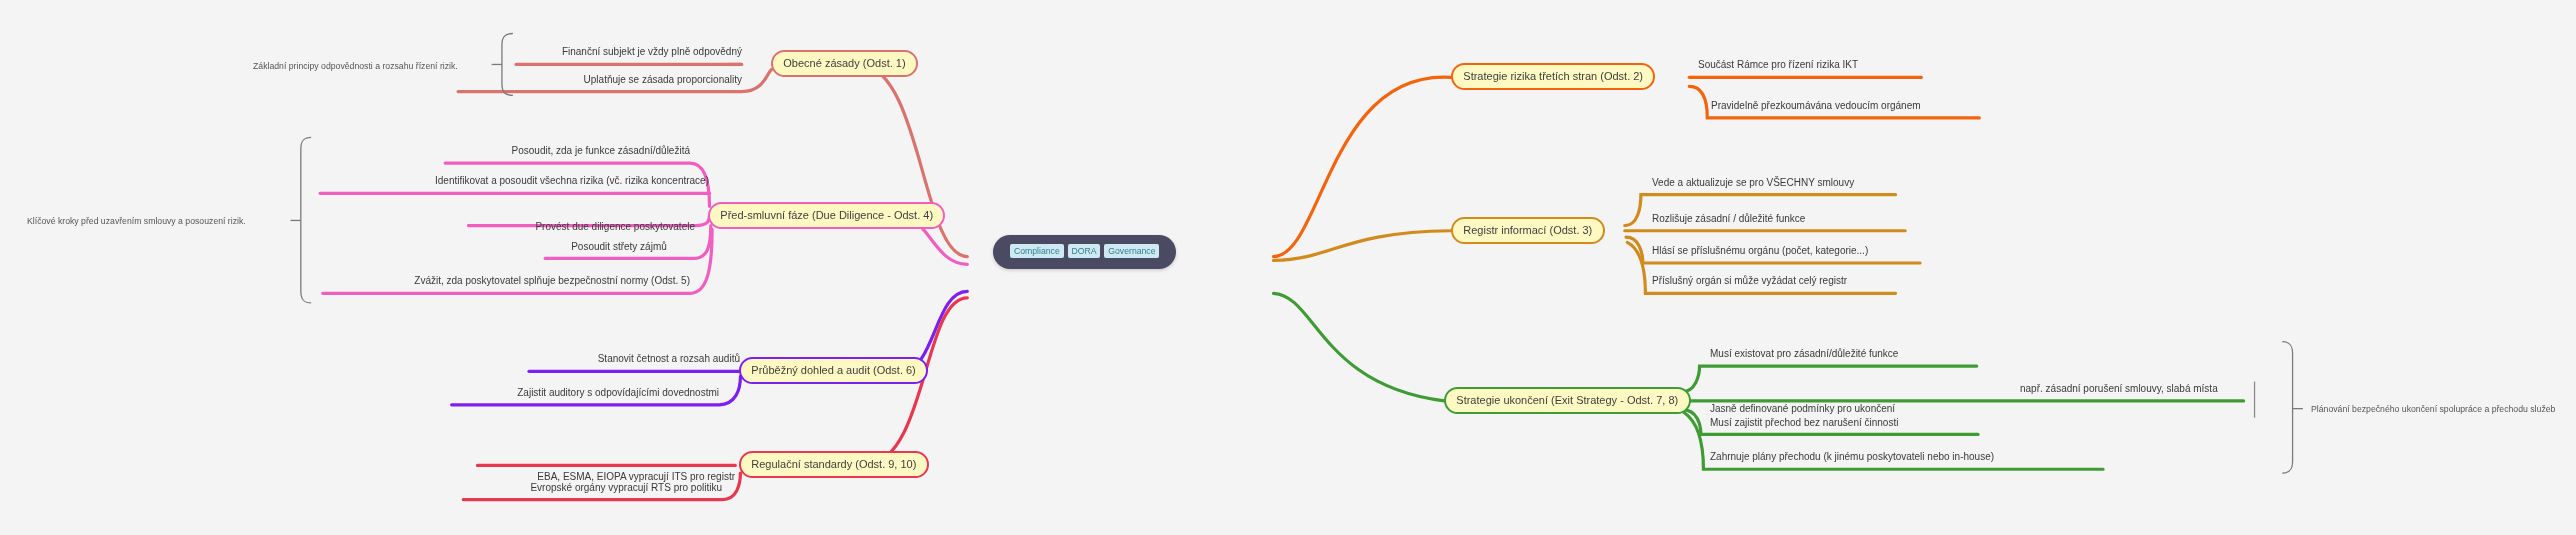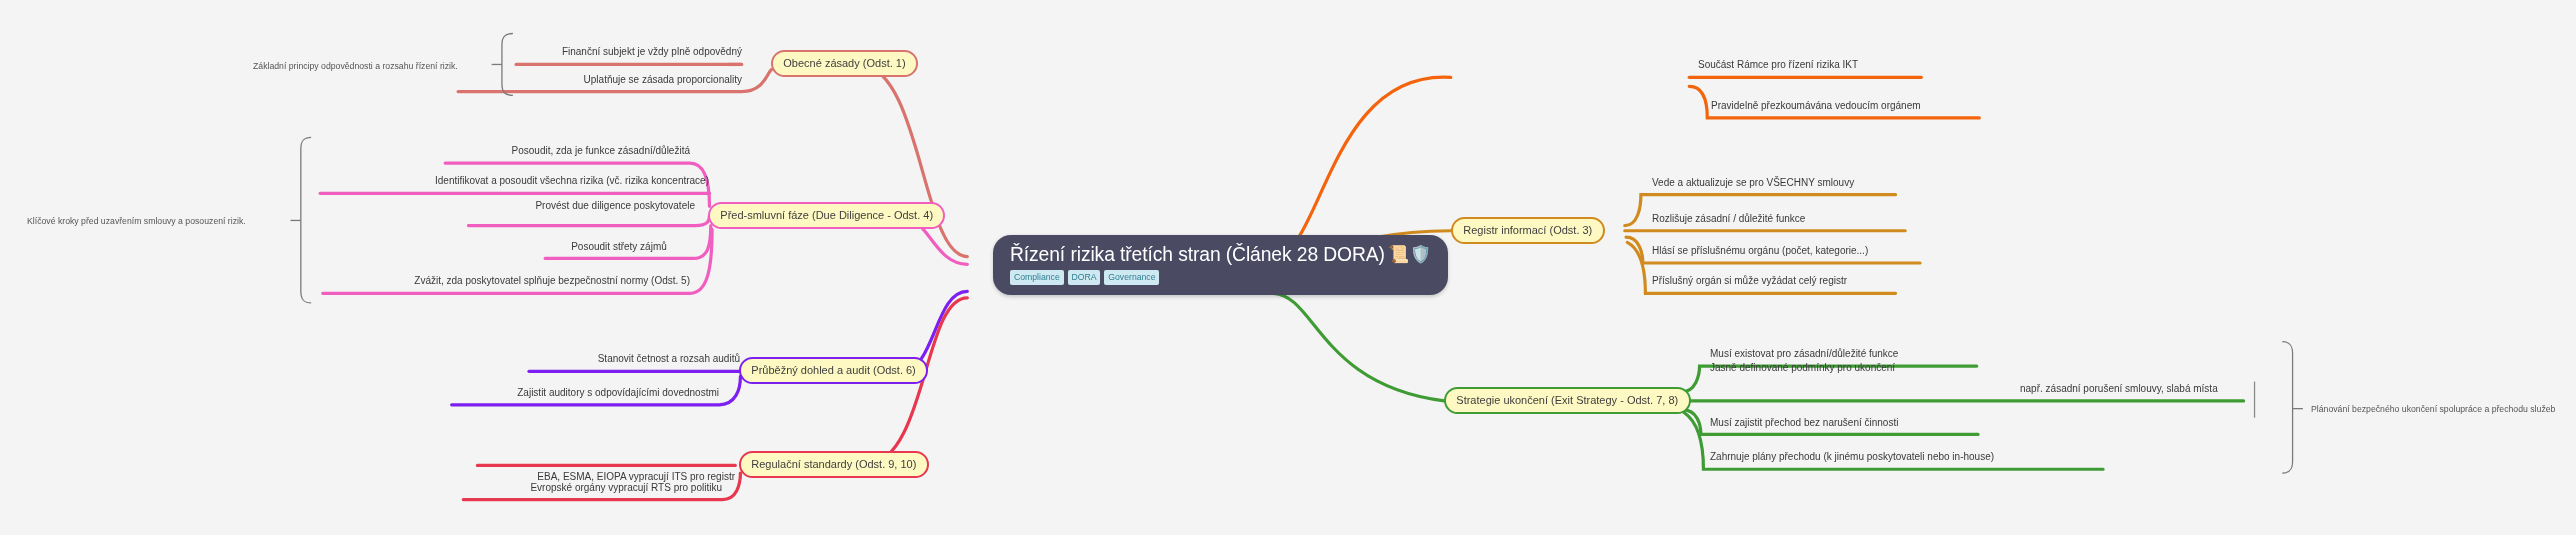--- a/index.html
+++ b/index.html
@@ -145,24 +145,20 @@
 
     <path d="M3262,610 L3560,610" fill="none" stroke="#3f9c35" stroke-width="0"></path>
 
     <path d="M3540,530 C3552,530 3556,536 3556,548 L3556,716 C3556,728 3552,734 3540,734" fill="none" stroke="#7a7a7a" stroke-width="2"></path>
     <path d="M3556,634 L3572,634" fill="none" stroke="#7a7a7a" stroke-width="2"></path>
 
     <path d="M3497,592 L3497,648" fill="none" stroke="#8a8a8a" stroke-width="2"></path>
   </svg>
 
   <div class="central" style="left:993px;top:235px;">
-    <div style="display:flex;align-items:center;">
-      <span class="central-title">Řízení rizika třetích stran (Článek 28 DORA)</span>
-      <span class="central-emojis">📜🛡️</span>
-    </div>
     <div class="tagrow">
       <span class="tag">Compliance</span>
       <span class="tag">DORA</span>
       <span class="tag">Governance</span>
     </div>
   </div>
 
   <div class="pill" style="left:771px;top:50px;border-color:#d9736e;">
     <span>Obecné zásady (Odst. 1)</span>
   </div>
@@ -172,54 +168,57 @@
   </div>
 
   <div class="pill" style="left:739px;top:357px;border-color:#7c1ff0;">
     <span>Průběžný dohled a audit (Odst. 6)</span>
   </div>
 
   <div class="pill" style="left:739px;top:451px;border-color:#e8384f;">
     <span>Regulační standardy (Odst. 9, 10)</span>
   </div>
 
+  <div class="pill" style="left:1451px;top:63px;border-color:#f4640d;">
+    <span>Strategie rizika třetích stran (Odst. 2)</span>
+  </div>
 
   <div class="pill" style="left:1451px;top:217px;border-color:#d08a1e;">
     <span>Registr informací (Odst. 3)</span>
   </div>
 
   <div class="pill" style="left:1444px;top:387px;border-color:#3f9c35;">
     <span>Strategie ukončení (Exit Strategy - Odst. 7, 8)</span>
   </div>
 
   <div class="leaf left" style="left:516px;top:46px;width:226px;padding-right:3.9px;">Finanční subjekt je vždy plně odpovědný</div>
   <div class="leaf left" style="left:458px;top:74px;width:284px;padding-right:3.9px;">Uplatňuje se zásada proporcionality</div>
 
   <div class="leaf left" style="left:445px;top:145px;width:245px;padding-right:5.2px;">Posoudit, zda je funkce zásadní/důležitá</div>
   <div class="leaf left" style="left:320px;top:175px;width:389px;padding-right:5.2px;">Identifikovat a posoudit všechna rizika (vč. rizika koncentrace)</div>
-  <div class="leaf left" style="left:468px;top:200px;width:227px;padding-right:5.2px;">Provést due diligence poskytovatele</div>
+  <div class="leaf left" style="left:468px;top:221px;width:227px;padding-right:5.2px;">Provést due diligence poskytovatele</div>
   <div class="leaf left" style="left:545px;top:241px;width:148px;padding-right:5.2px;text-align:center;">Posoudit střety zájmů</div>
   <div class="leaf left" style="left:322px;top:275px;width:368px;padding-right:5.2px;">Zvážit, zda poskytovatel splňuje bezpečnostní normy (Odst. 5)</div>
 
   <div class="leaf left" style="left:529px;top:353px;width:211px;padding-right:5.2px;">Stanovit četnost a rozsah auditů</div>
   <div class="leaf left" style="left:451px;top:387px;width:268px;padding-right:5.2px;">Zajistit auditory s odpovídajícími dovednostmi</div>
 
   <div class="leaf left" style="left:477px;top:447px;width:258px;padding-right:5.2px;margin-top:24px;">EBA, ESMA, EIOPA vypracují ITS pro registr</div>
   <div class="leaf left" style="left:463px;top:482px;width:259px;padding-right:5.2px;">Evropské orgány vypracují RTS pro politiku</div>
 
   <div class="leaf right" style="left:1698px;top:59px;">Součást Rámce pro řízení rizika IKT</div>
   <div class="leaf right" style="left:1711px;top:100px;text-align:right;">Pravidelně přezkoumávána vedoucím orgánem</div>
 
   <div class="leaf right" style="left:1652px;top:177px;">Vede a aktualizuje se pro VŠECHNY smlouvy</div>
   <div class="leaf right" style="left:1652px;top:213px;">Rozlišuje zásadní / důležité funkce</div>
   <div class="leaf right" style="left:1652px;top:245px;">Hlásí se příslušnému orgánu (počet, kategorie...)</div>
   <div class="leaf right" style="left:1652px;top:275px;">Příslušný orgán si může vyžádat celý registr</div>
 
   <div class="leaf right" style="left:1710px;top:348px;">Musí existovat pro zásadní/důležité funkce</div>
-  <div class="leaf right" style="left:1710px;top:362px;">Jasně definované podmínky pro ukončení</div>
+  <div class="leaf right" style="left:1710px;top:403px;">Jasně definované podmínky pro ukončení</div>
   <div class="leaf right" style="left:1710px;top:417px;">Musí zajistit přechod bez narušení činnosti</div>
   <div class="leaf right" style="left:1710px;top:451px;">Zahrnuje plány přechodu (k jinému poskytovateli nebo in-house)</div>
 
   <div class="leaf right" style="left:2020px;top:383px;">např. zásadní porušení smlouvy, slabá místa</div>
 
   <div class="annot" style="left:253px;top:61px;">Základní principy odpovědnosti a rozsahu řízení rizik.</div>
 
   <div class="annot" style="left:27px;top:216px;">Klíčové kroky před uzavřením smlouvy a posouzení rizik.</div>
 
   <div class="annot" style="left:2311px;top:404px;">Plánování bezpečného ukončení spolupráce a přechodu služeb</div>

